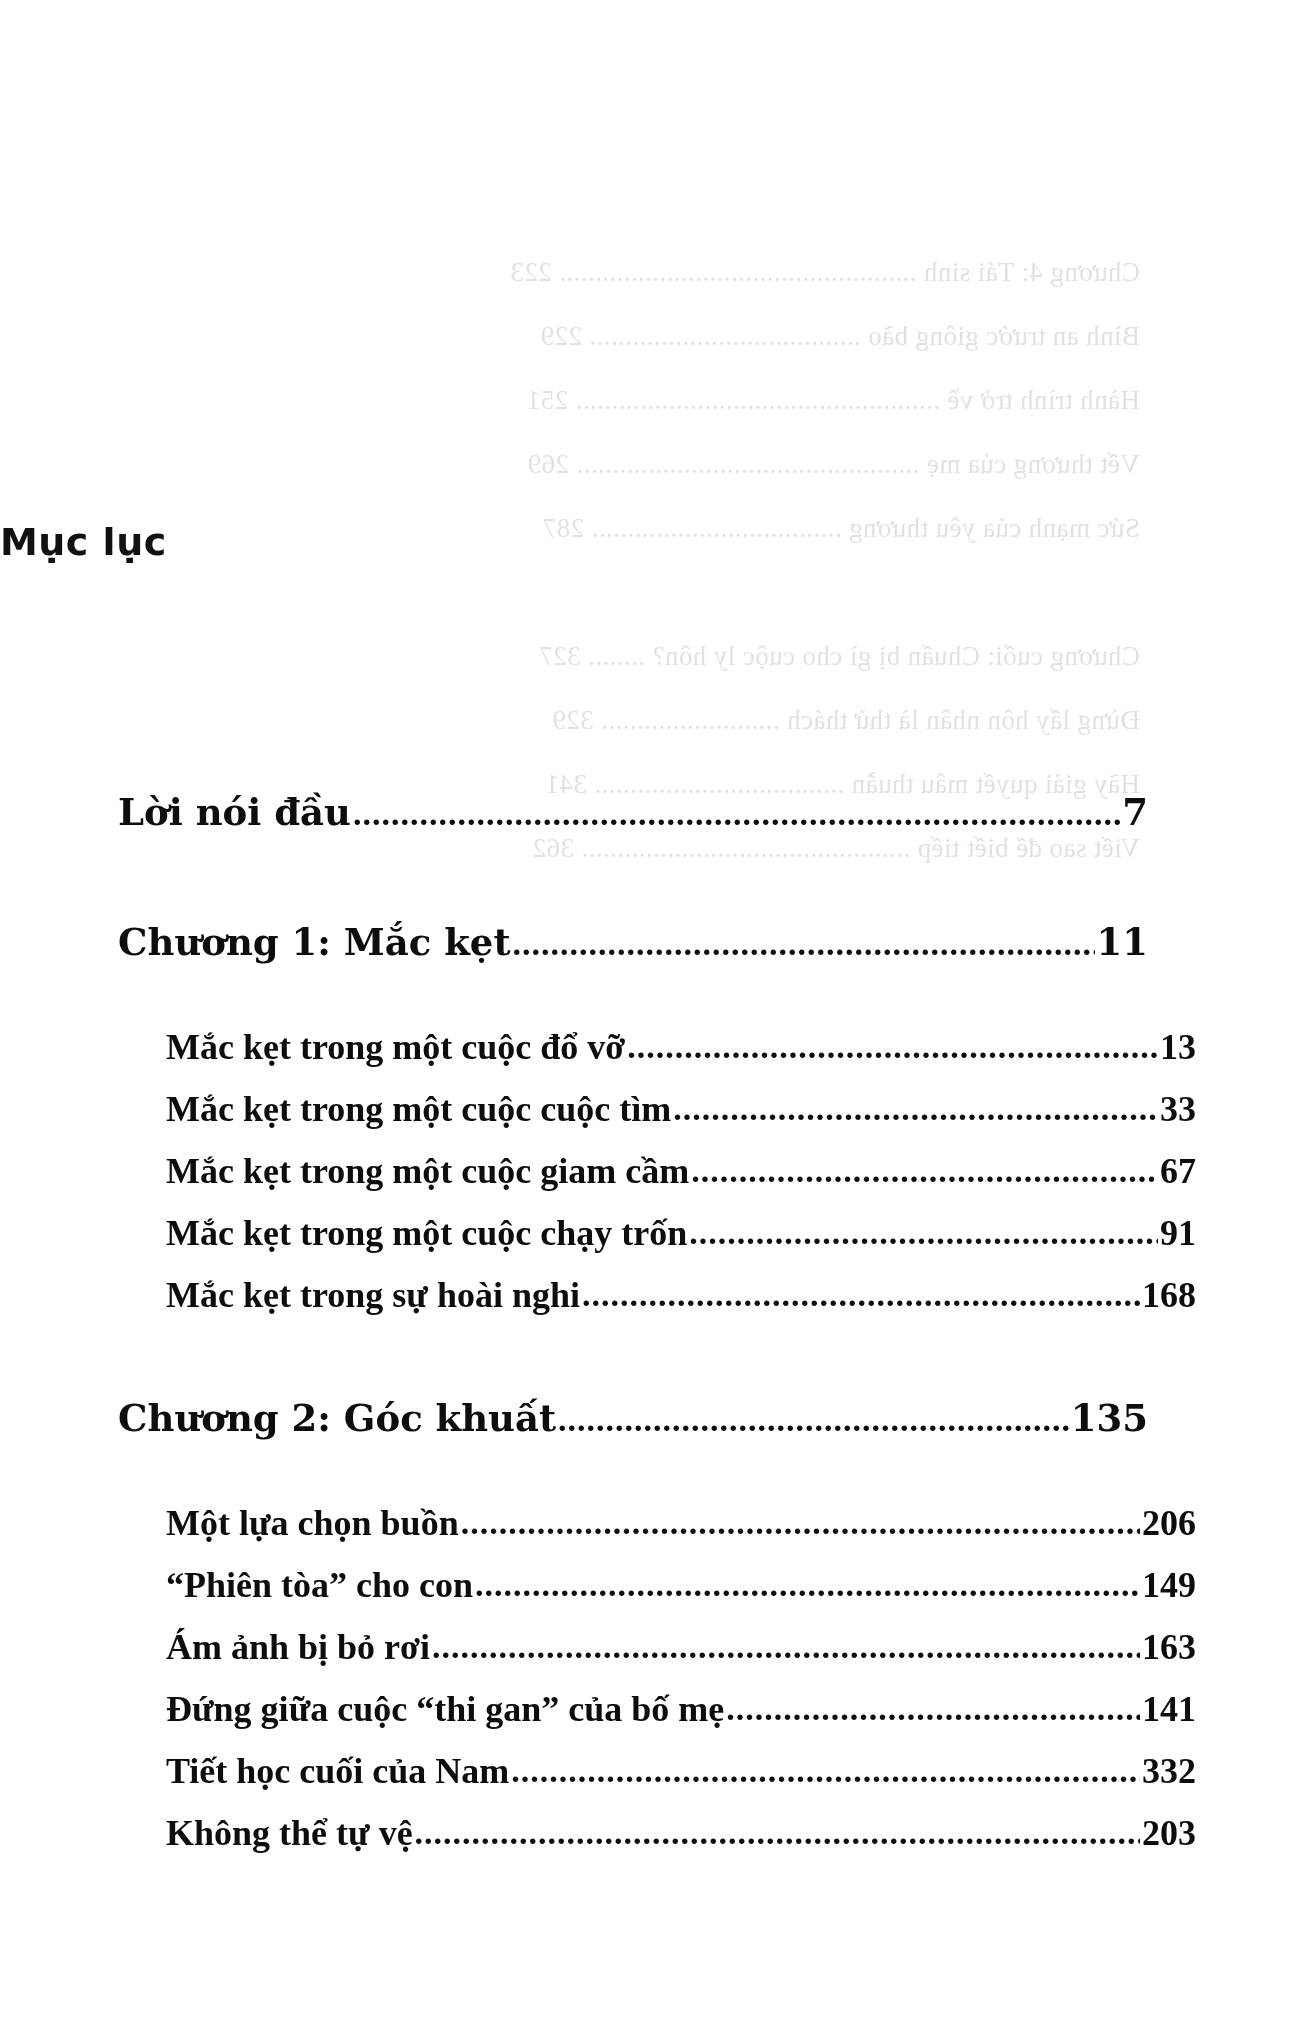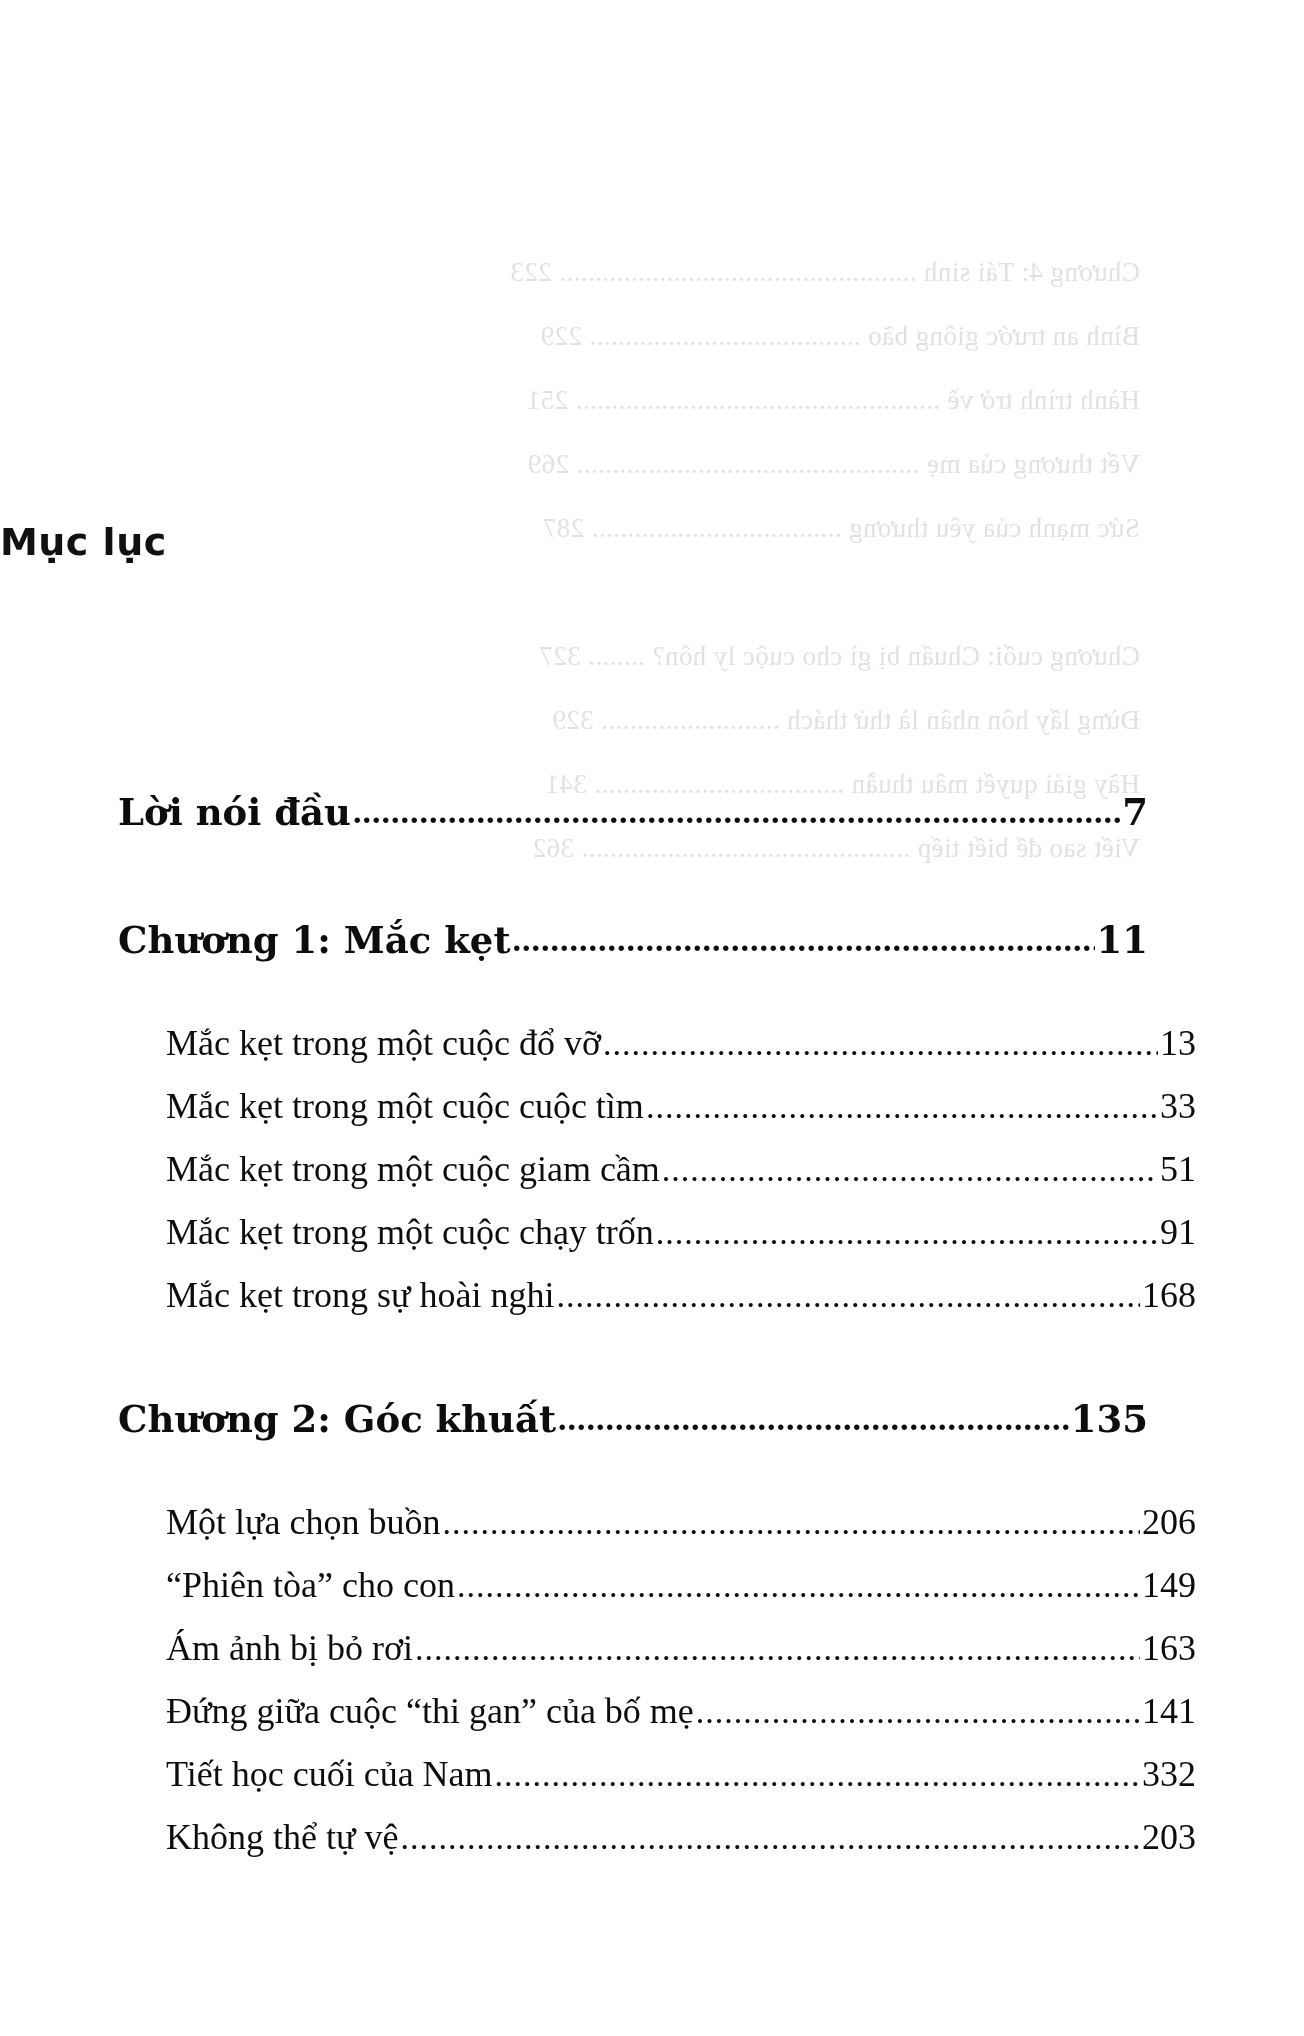--- a/index.html
+++ b/index.html
@@ -90,36 +90,36 @@
     text-align: right;
   }
 
   
   .lvl1 {
     font-family: "DejaVu Serif", serif;
     font-weight: bold;
     font-size: 37px;
     line-height: 64px;
     margin-bottom: 10px;
-    align-items: flex-end;
   }
   .lvl1 .dots {
     font-family: "Liberation Serif", serif;
     font-weight: bold;
     font-size: 34px;
     letter-spacing: 1px;
   }
 
   
   .lvl2 {
     font-family: "Liberation Serif", serif;
-    font-weight: normal;
+    font-weight: bold;
     font-size: 36px;
     line-height: 62px;
     padding-left: 48px;
+    align-items: center;
   }
   .lvl2 .dots {
     font-size: 34px;
     letter-spacing: 1px;
   }
 
   .gap-sm { height: 30px; }
   .gap-md { height: 54px; }
   .gap-lg { height: 60px; }
 </style>
@@ -151,21 +151,21 @@
         <span class="page-no">13</span>
       </div>
       <div class="entry lvl2">
         <span class="label">Mắc kẹt trong một cuộc cuộc tìm</span>
         <span class="dots">........................................................................................................................</span>
         <span class="page-no">33</span>
       </div>
       <div class="entry lvl2">
         <span class="label">Mắc kẹt trong một cuộc giam cầm</span>
         <span class="dots">........................................................................................................................</span>
-        <span class="page-no">51</span>
+        <span class="page-no">67</span>
       </div>
       <div class="entry lvl2">
         <span class="label">Mắc kẹt trong một cuộc chạy trốn</span>
         <span class="dots">........................................................................................................................</span>
         <span class="page-no">91</span>
       </div>
       <div class="entry lvl2">
         <span class="label">Mắc kẹt trong sự hoài nghi</span>
         <span class="dots">........................................................................................................................</span>
         <span class="page-no">168</span>

